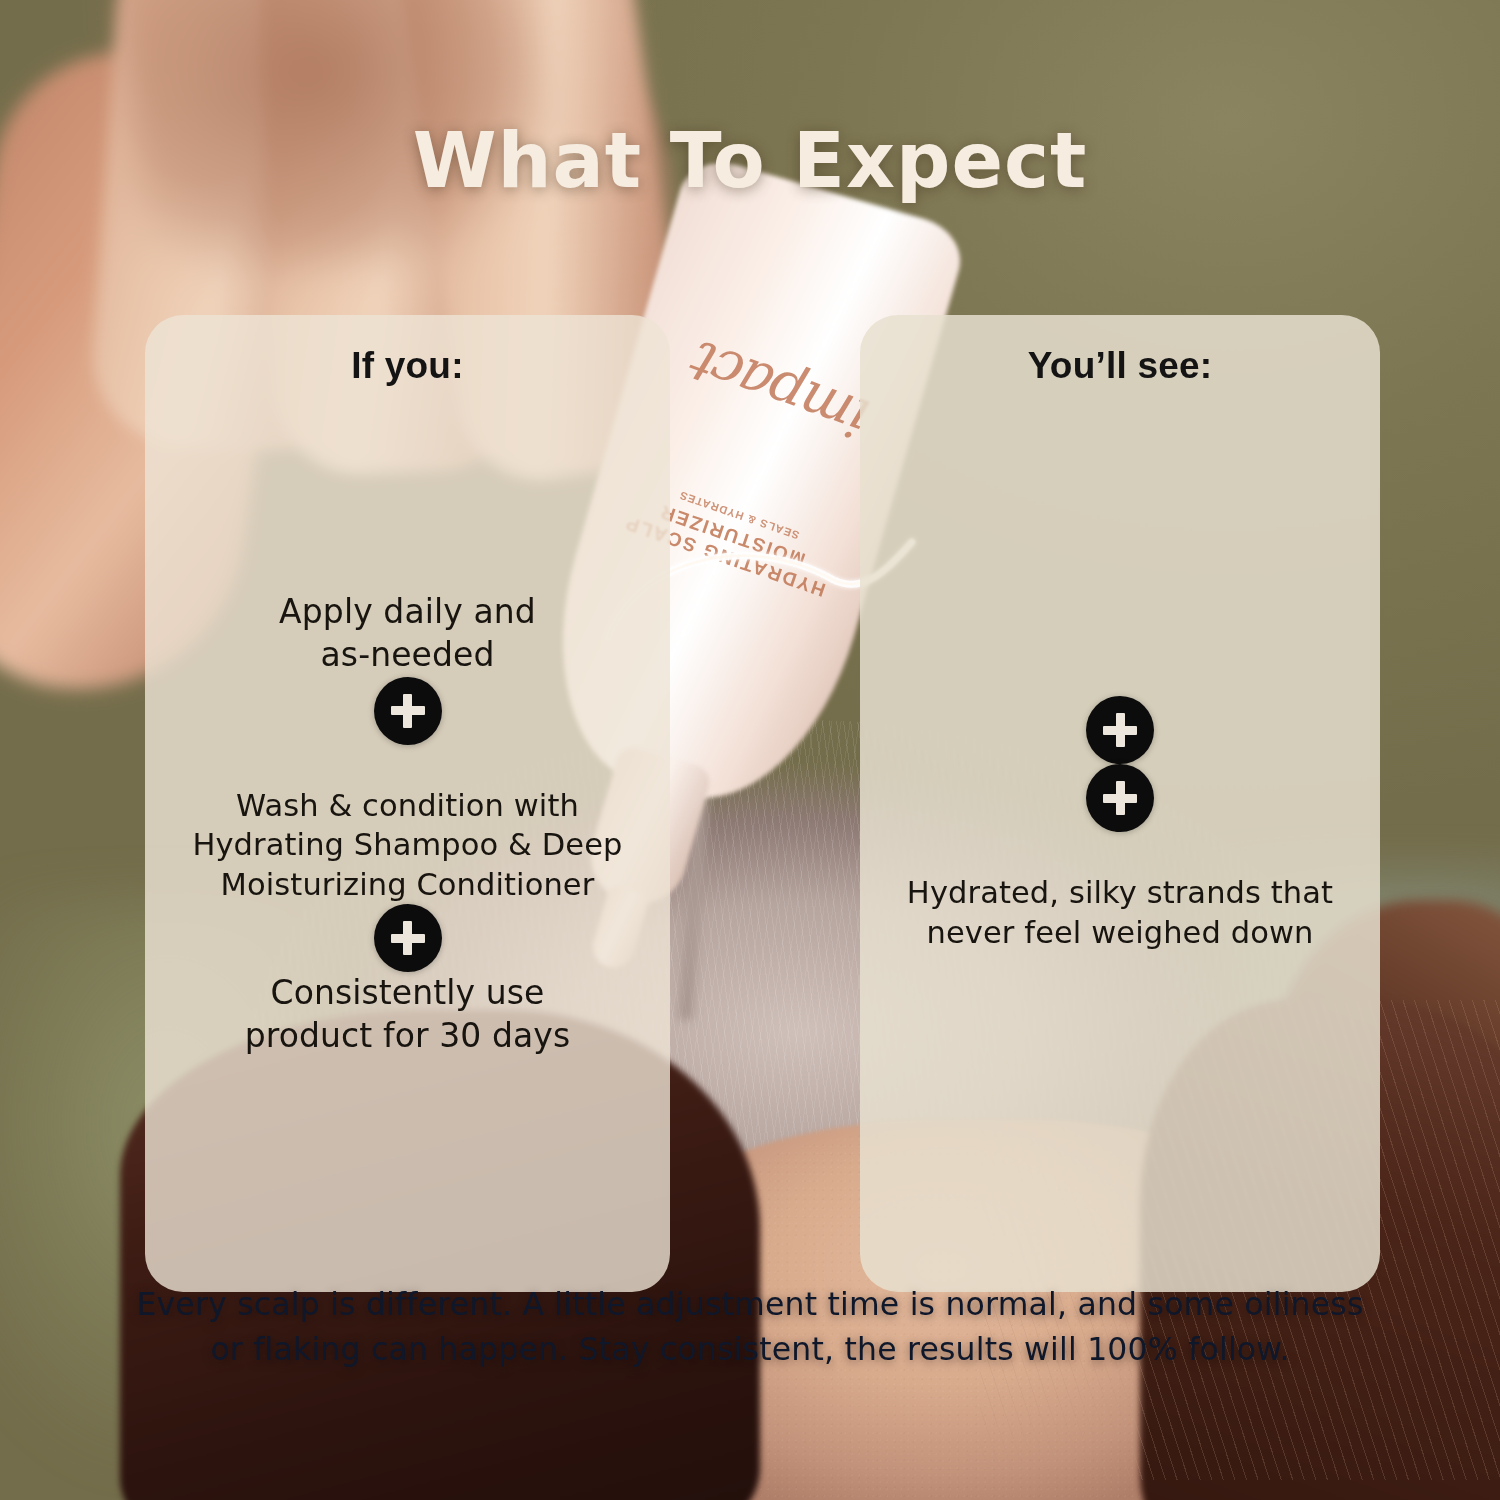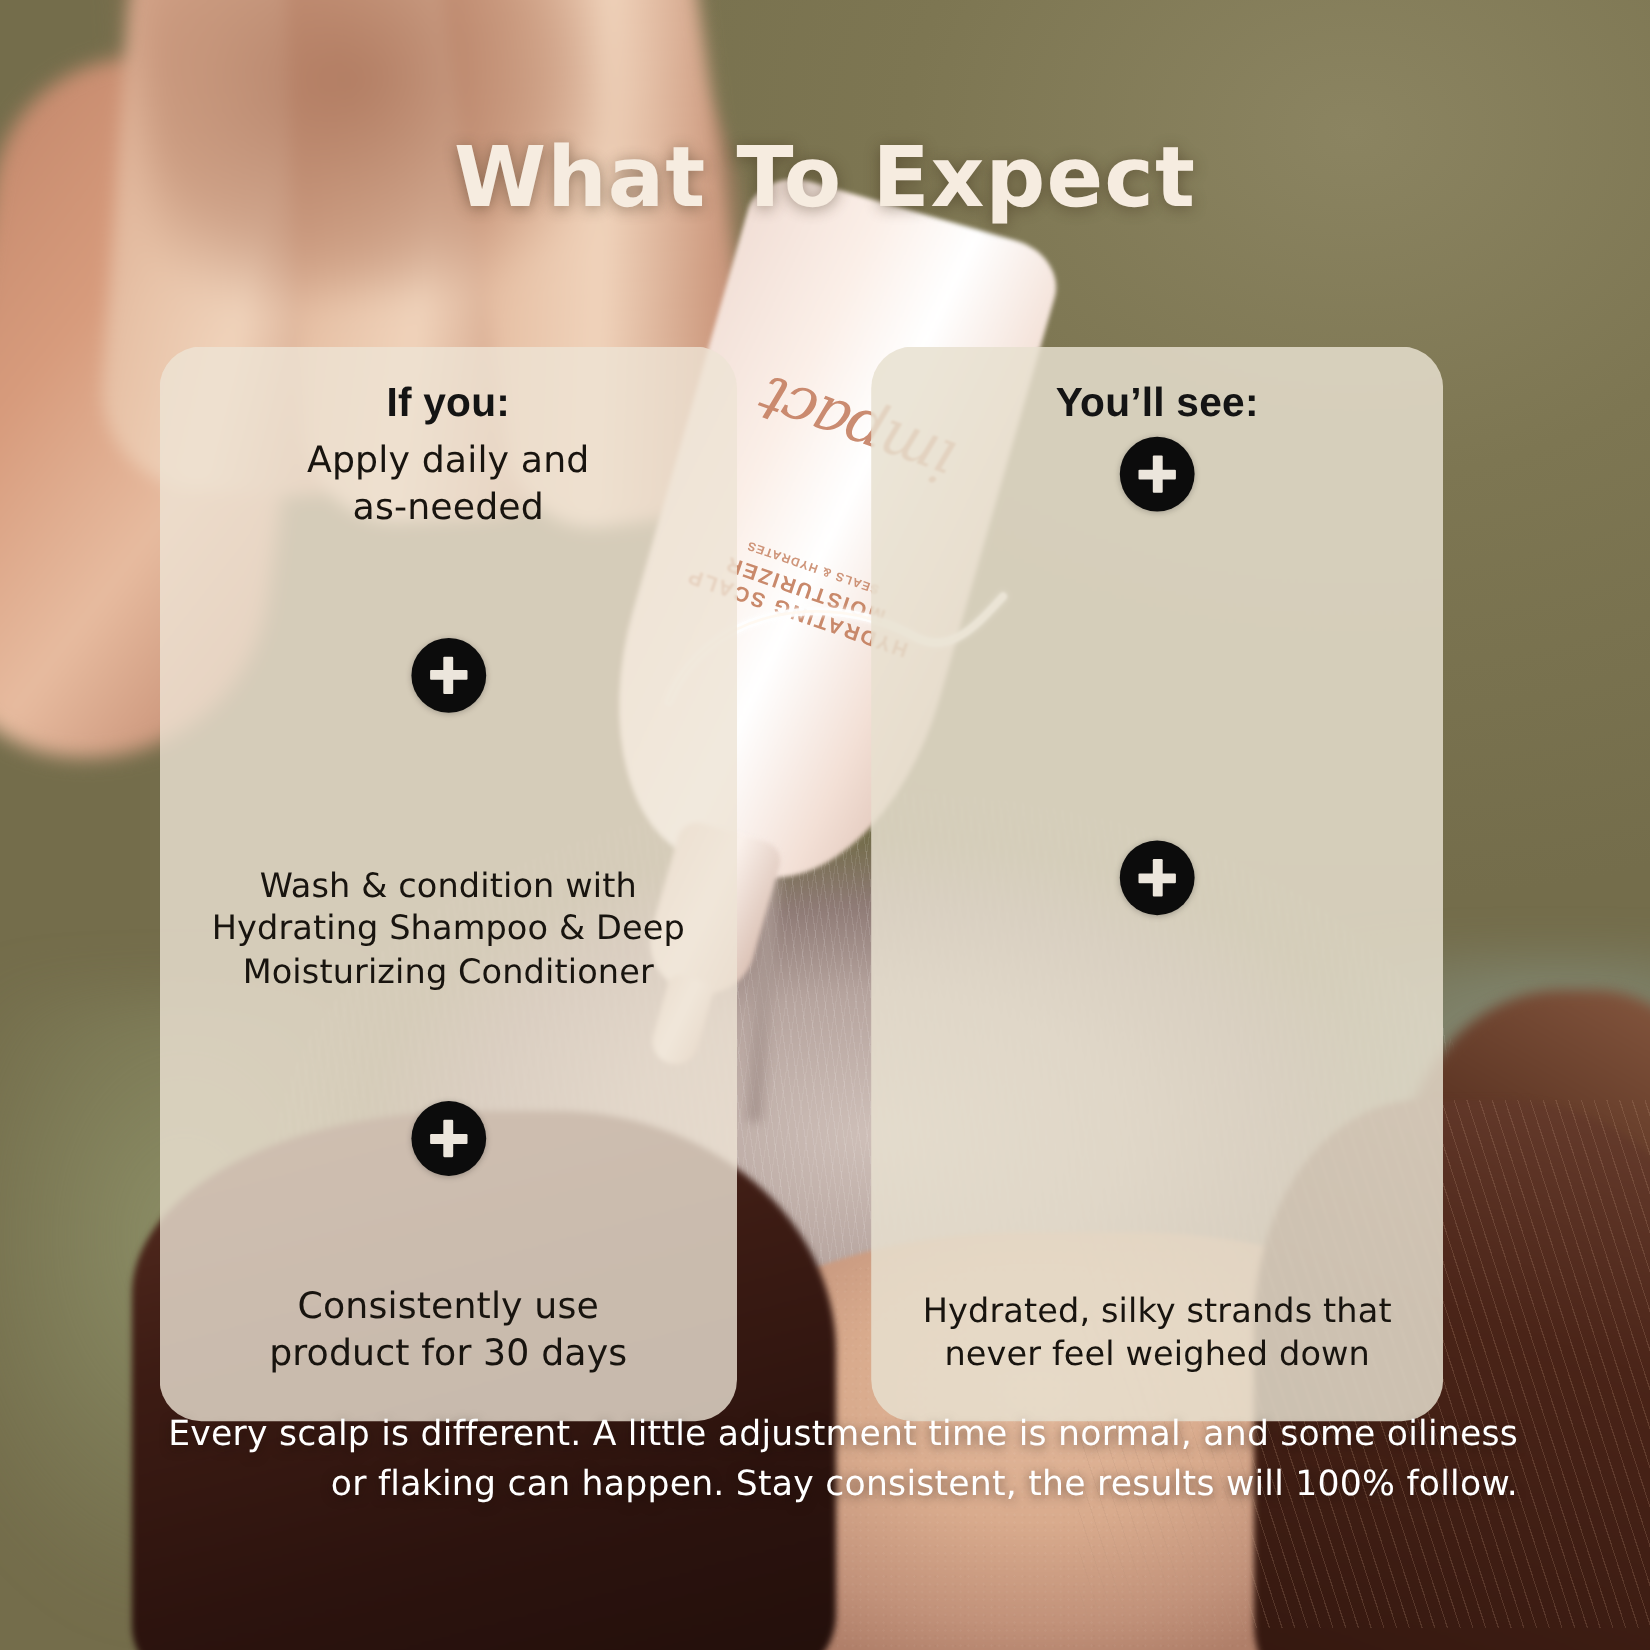--- a/index.html
+++ b/index.html
@@ -209,39 +209,39 @@
     flex-direction: column;
     align-items: center;
     padding: 30px 34px 40px;
     box-sizing: border-box;
   }
   .card-left {
     left: 145px; width: 525px;
     background: rgba(238,228,213,0.80);
   }
   .card-right {
-    left: 792px; width: 520px;
+    left: 860px; width: 520px;
     background: rgba(231,224,207,0.84);
   }
 
   .card-head {
     font-size: 37px;
     font-weight: bold;
     color: #141414;
     letter-spacing: .2px;
     margin-bottom: 10px;
     text-align: center;
   }
 
   .card-body {
     flex: 1;
     display: flex;
     flex-direction: column;
     align-items: center;
-    justify-content: space-between;
+    justify-content: center;
     width: 100%;
   }
 
   .item {
     font-size: 33px;
     line-height: 1.30;
     color: #18140f;
     text-align: center;
     letter-spacing: .1px;
     font-family: "DejaVu Sans", sans-serif;
@@ -264,22 +264,22 @@
     position: relative;
   }
   .plus span::before, .plus span::after {
     content: ""; position: absolute; background: #ece6dc; border-radius: 1px;
   }
   .plus span::before { left: 0; top: 12.5px; width: 34px; height: 9px; }
   .plus span::after  { top: 0; left: 12.5px; height: 34px; width: 9px; }
 
   .footer {
     position: absolute; left: 120px; right: 120px; top: 1282px;
-    text-align: right;
-    color: #ffffff;
+    text-align: center;
+    color: #0f172a;
     font-size: 31.5px;
     line-height: 1.42;
     letter-spacing: .2px;
     text-shadow: 0 2px 10px rgba(30,16,10,.55);
     font-family: "DejaVu Sans", sans-serif;
   }
 </style>
 </head>
 <body>
 

